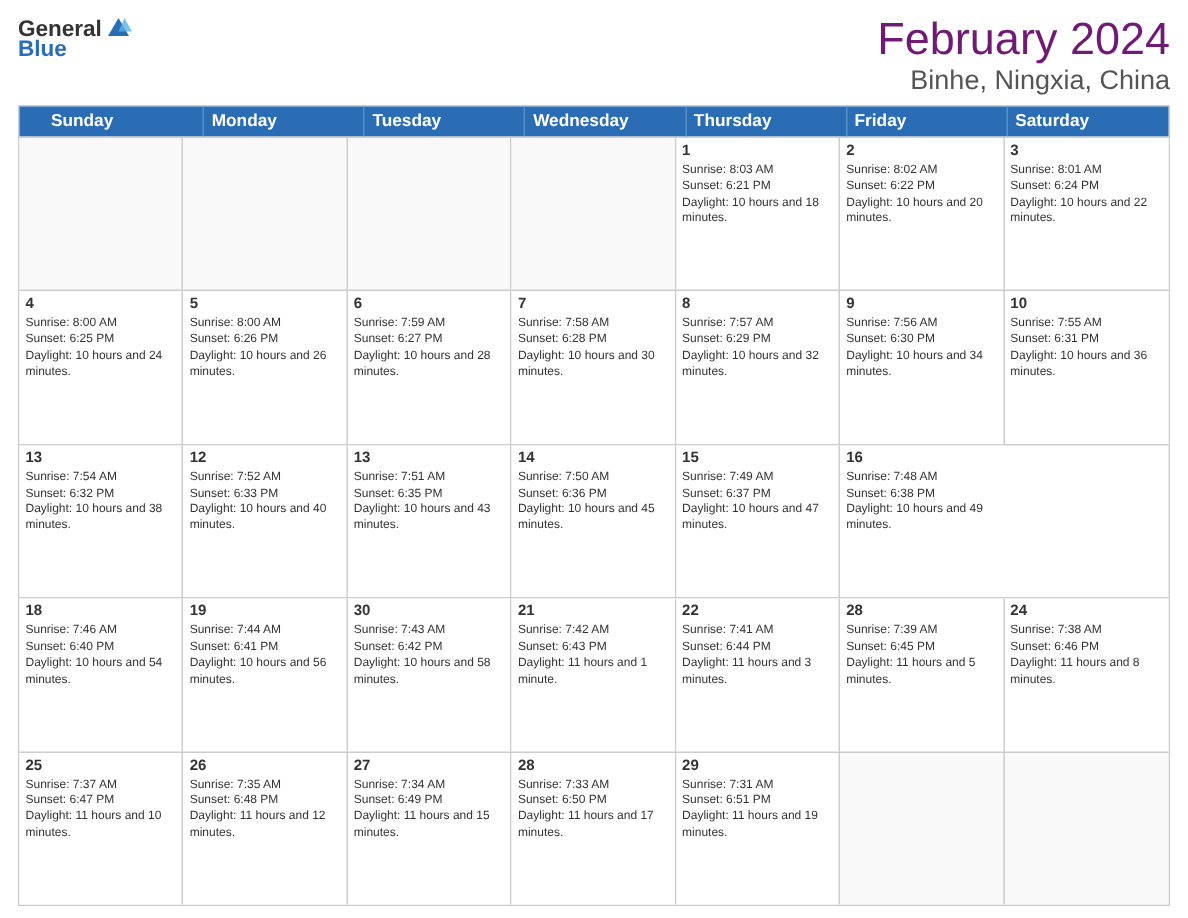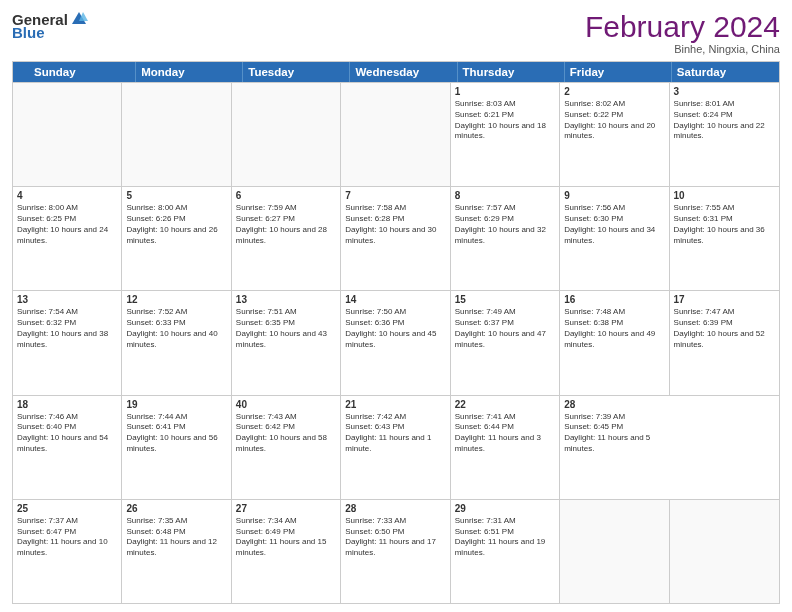--- a/index.html
+++ b/index.html
@@ -41,21 +41,21 @@
     .title-block {
       text-align: right;
     }
     .calendar-title {
       font-size: 30px;
       font-weight: normal;
       color: #701a75;
       line-height: 1.1;
     }
     .calendar-subtitle {
-      font-size: 11px;
+      font-size: 18px;
       color: #555;
     }
     .calendar {
       flex: 1;
       display: flex;
       flex-direction: column;
       border: 1px solid #ccc;
     }
     .cal-header-row {
       display: grid;
@@ -207,49 +207,49 @@
             <div class="cal-info">Sunrise: 7:50 AM<br>Sunset: 6:36 PM<br>Daylight: 10 hours and 45 minutes.</div>
           </div>
           <div class="cal-cell">
             <div class="cal-day-num">15</div>
             <div class="cal-info">Sunrise: 7:49 AM<br>Sunset: 6:37 PM<br>Daylight: 10 hours and 47 minutes.</div>
           </div>
           <div class="cal-cell">
             <div class="cal-day-num">16</div>
             <div class="cal-info">Sunrise: 7:48 AM<br>Sunset: 6:38 PM<br>Daylight: 10 hours and 49 minutes.</div>
           </div>
-          <div class="cal-cell">
-            <div class="cal-day-num">17</div>
-            <div class="cal-info">Sunrise: 7:47 AM<br>Sunset: 6:39 PM<br>Daylight: 10 hours and 52 minutes.</div>
-          </div>
         </div>
         <div class="cal-week">
           <div class="cal-cell">
             <div class="cal-day-num">18</div>
             <div class="cal-info">Sunrise: 7:46 AM<br>Sunset: 6:40 PM<br>Daylight: 10 hours and 54 minutes.</div>
           </div>
           <div class="cal-cell">
             <div class="cal-day-num">19</div>
             <div class="cal-info">Sunrise: 7:44 AM<br>Sunset: 6:41 PM<br>Daylight: 10 hours and 56 minutes.</div>
           </div>
           <div class="cal-cell">
-            <div class="cal-day-num">40</div>
+            <div class="cal-day-num">30</div>
             <div class="cal-info">Sunrise: 7:43 AM<br>Sunset: 6:42 PM<br>Daylight: 10 hours and 58 minutes.</div>
           </div>
           <div class="cal-cell">
             <div class="cal-day-num">21</div>
             <div class="cal-info">Sunrise: 7:42 AM<br>Sunset: 6:43 PM<br>Daylight: 11 hours and 1 minute.</div>
           </div>
           <div class="cal-cell">
             <div class="cal-day-num">22</div>
             <div class="cal-info">Sunrise: 7:41 AM<br>Sunset: 6:44 PM<br>Daylight: 11 hours and 3 minutes.</div>
           </div>
           <div class="cal-cell">
             <div class="cal-day-num">28</div>
             <div class="cal-info">Sunrise: 7:39 AM<br>Sunset: 6:45 PM<br>Daylight: 11 hours and 5 minutes.</div>
+          </div>
+          <div class="cal-cell">
+            <div class="cal-day-num">24</div>
+            <div class="cal-info">Sunrise: 7:38 AM<br>Sunset: 6:46 PM<br>Daylight: 11 hours and 8 minutes.</div>
           </div>
         </div>
         <div class="cal-week">
           <div class="cal-cell">
             <div class="cal-day-num">25</div>
             <div class="cal-info">Sunrise: 7:37 AM<br>Sunset: 6:47 PM<br>Daylight: 11 hours and 10 minutes.</div>
           </div>
           <div class="cal-cell">
             <div class="cal-day-num">26</div>
             <div class="cal-info">Sunrise: 7:35 AM<br>Sunset: 6:48 PM<br>Daylight: 11 hours and 12 minutes.</div>

